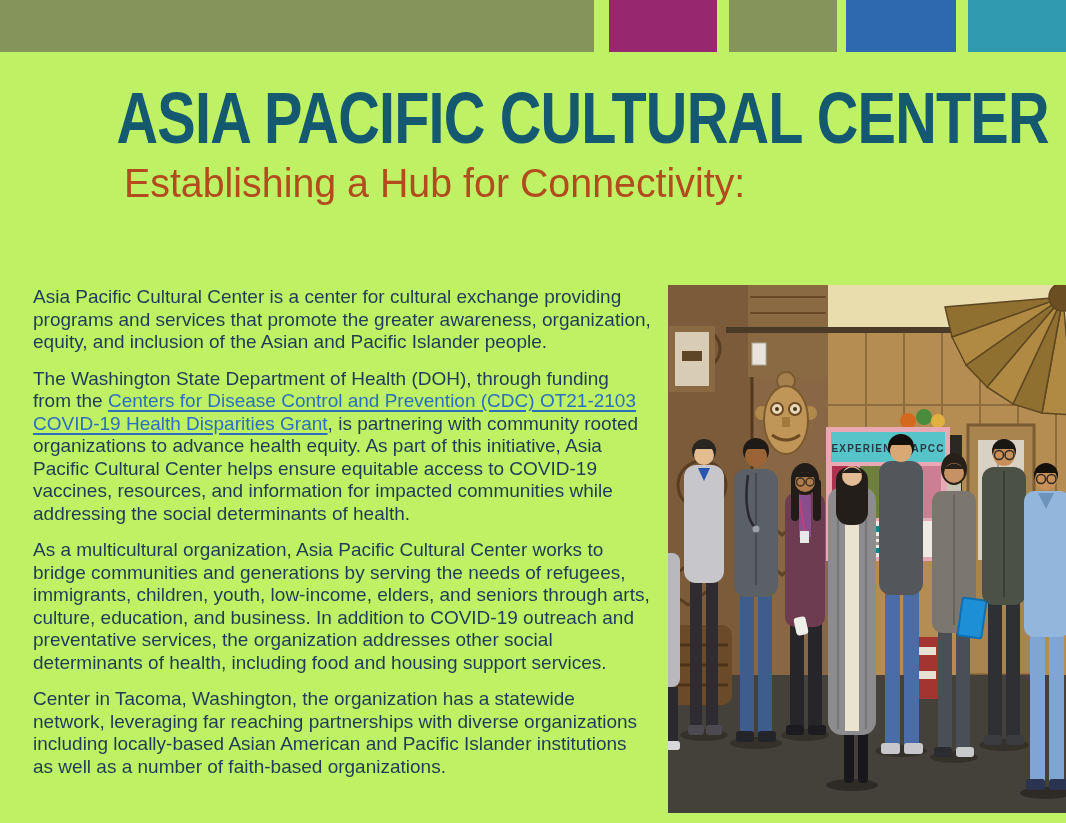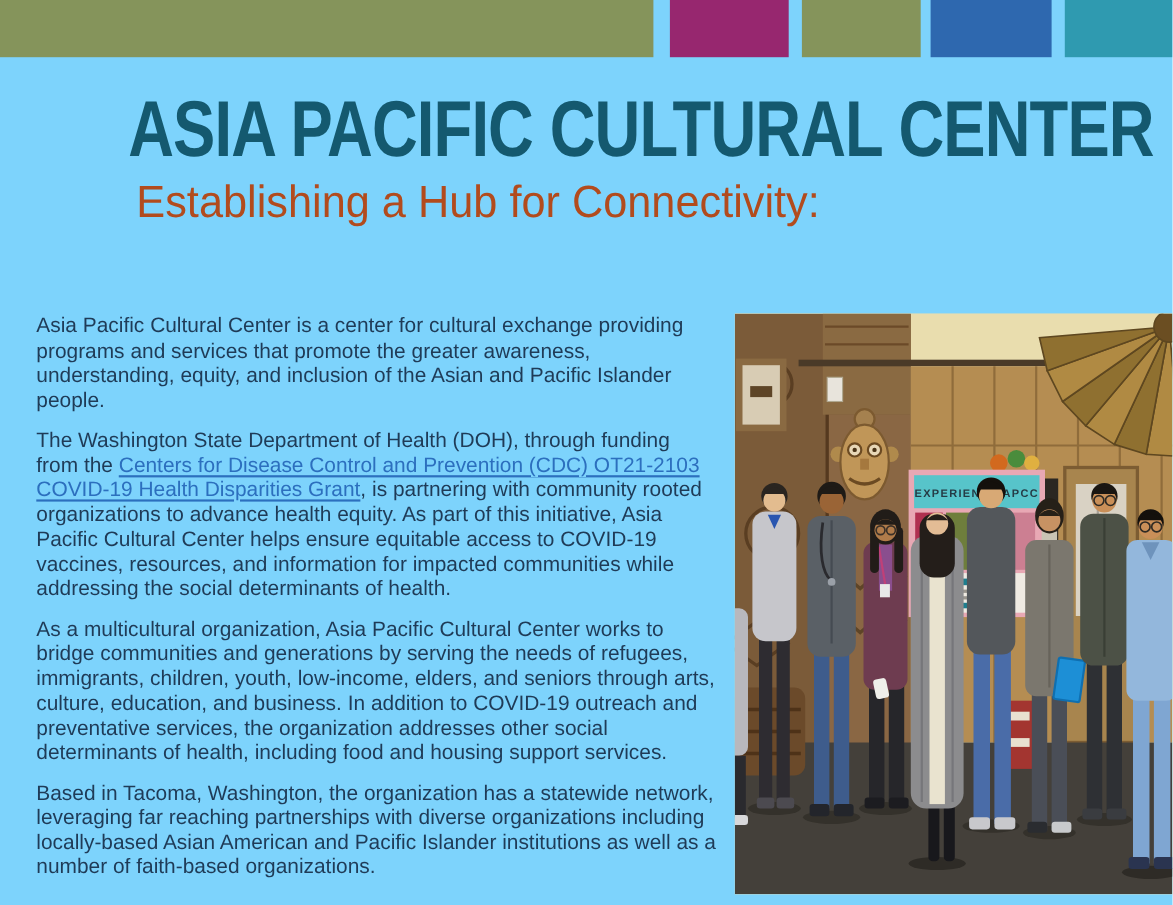--- a/index.html
+++ b/index.html
@@ -1,17 +1,17 @@
 <!DOCTYPE html>
 <html><head>
 <meta charset="utf-8">
 <style>
   html,body{margin:0;padding:0;background:#ffffff;}
   .page{
-    position:relative;width:1066px;height:823px;background:#7dd3fc;overflow:hidden;
+    position:relative;width:1066px;height:823px;background:#bef264;overflow:hidden;
     font-family:"Liberation Sans", sans-serif;
   }
   
   .bars{position:absolute;top:0;left:0;width:1066px;height:52px;display:flex;}
   .bar-main{width:594px;height:52px;background:#85945B;}
   .sq{height:52px;}
   .sq-magenta{width:108px;margin-left:15px;background:#97276F;}
   .sq-olive{width:108px;margin-left:12px;background:#85945B;}
   .sq-blue{width:110px;margin-left:9px;background:#2E68AF;}
   .sq-teal{width:98px;margin-left:12px;background:#2F9AB0;}
@@ -57,24 +57,24 @@
   </div>
 
   <div class="title">
     <span class="condense">ASIA PACIFIC CULTURAL CENTER</span>
   </div>
   <div class="subtitle">
     <div><span class="condense">Establishing a Hub for Connectivity:</span></div>
   </div>
 
   <div class="bodycol">
-    <p><span>Asia Pacific Cultural Center is a center for cultural exchange providing programs and services that promote the greater awareness, understanding, equity, and inclusion of the Asian and Pacific Islander people.</span></p>
+    <p><span>Asia Pacific Cultural Center is a center for cultural exchange providing programs and services that promote the greater awareness, organization, equity, and inclusion of the Asian and Pacific Islander people.</span></p>
     <p><span>The Washington State Department of Health (DOH), through funding from the </span><a class="doclink">Centers for Disease Control and Prevention (CDC) OT21-2103 COVID-19 Health Disparities Grant</a><span>, is partnering with community rooted organizations to advance health equity. As part of this initiative, Asia Pacific Cultural Center helps ensure equitable access to COVID-19 vaccines, resources, and information for impacted communities while addressing the social determinants of health.</span></p>
     <p><span>As a multicultural organization, Asia Pacific Cultural Center works to bridge communities and generations by serving the needs of refugees, immigrants, children, youth, low-income, elders, and seniors through arts, culture, education, and business. In addition to COVID-19 outreach and preventative services, the organization addresses other social determinants of health, including food and housing support services.</span></p>
-    <p><span>Based in Tacoma, Washington, the organization has a statewide network, leveraging far reaching partnerships with diverse organizations including locally-based Asian American and Pacific Islander institutions as well as a number of faith-based organizations.</span></p>
+    <p><span>Center in Tacoma, Washington, the organization has a statewide network, leveraging far reaching partnerships with diverse organizations including locally-based Asian American and Pacific Islander institutions as well as a number of faith-based organizations.</span></p>
   </div>
 
   <div class="photo">
     <svg width="398" height="528" viewBox="0 0 398 528" xmlns="http://www.w3.org/2000/svg">
 
       <rect x="0" y="0" width="398" height="528" fill="#E9DDAE"></rect>
 
       <g>
         <rect x="0" y="0" width="160" height="420" fill="#7B5B39"></rect>
         <rect x="80" y="0" width="80" height="92" fill="#8A6A42"></rect>

